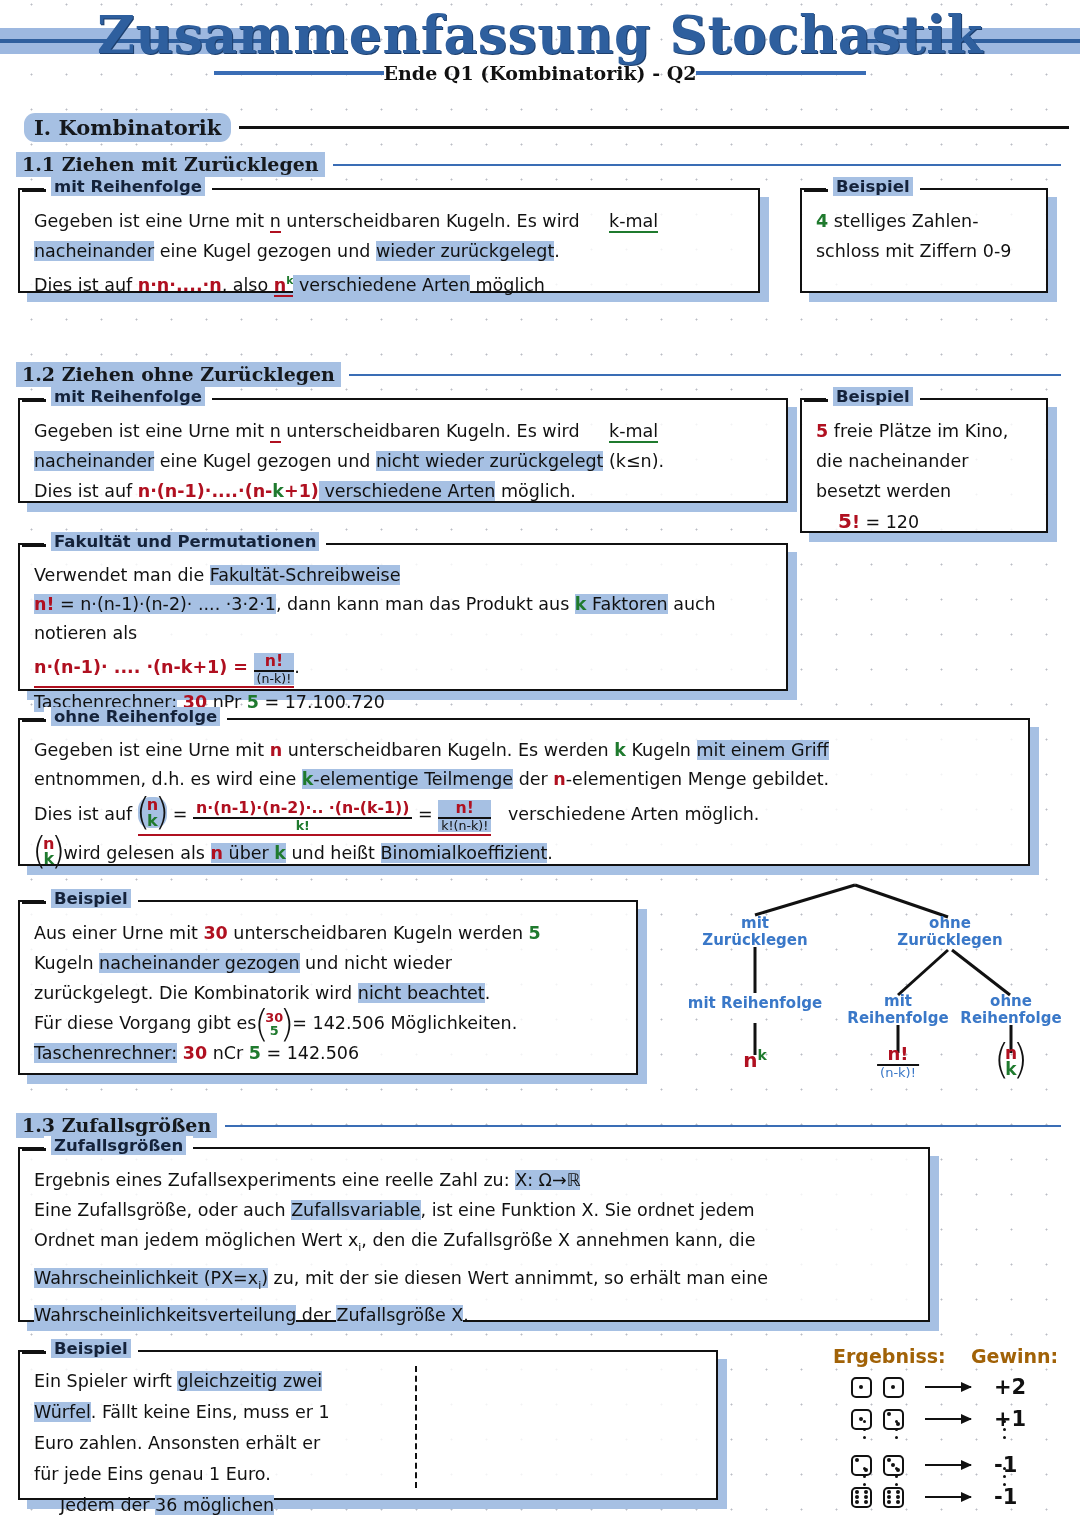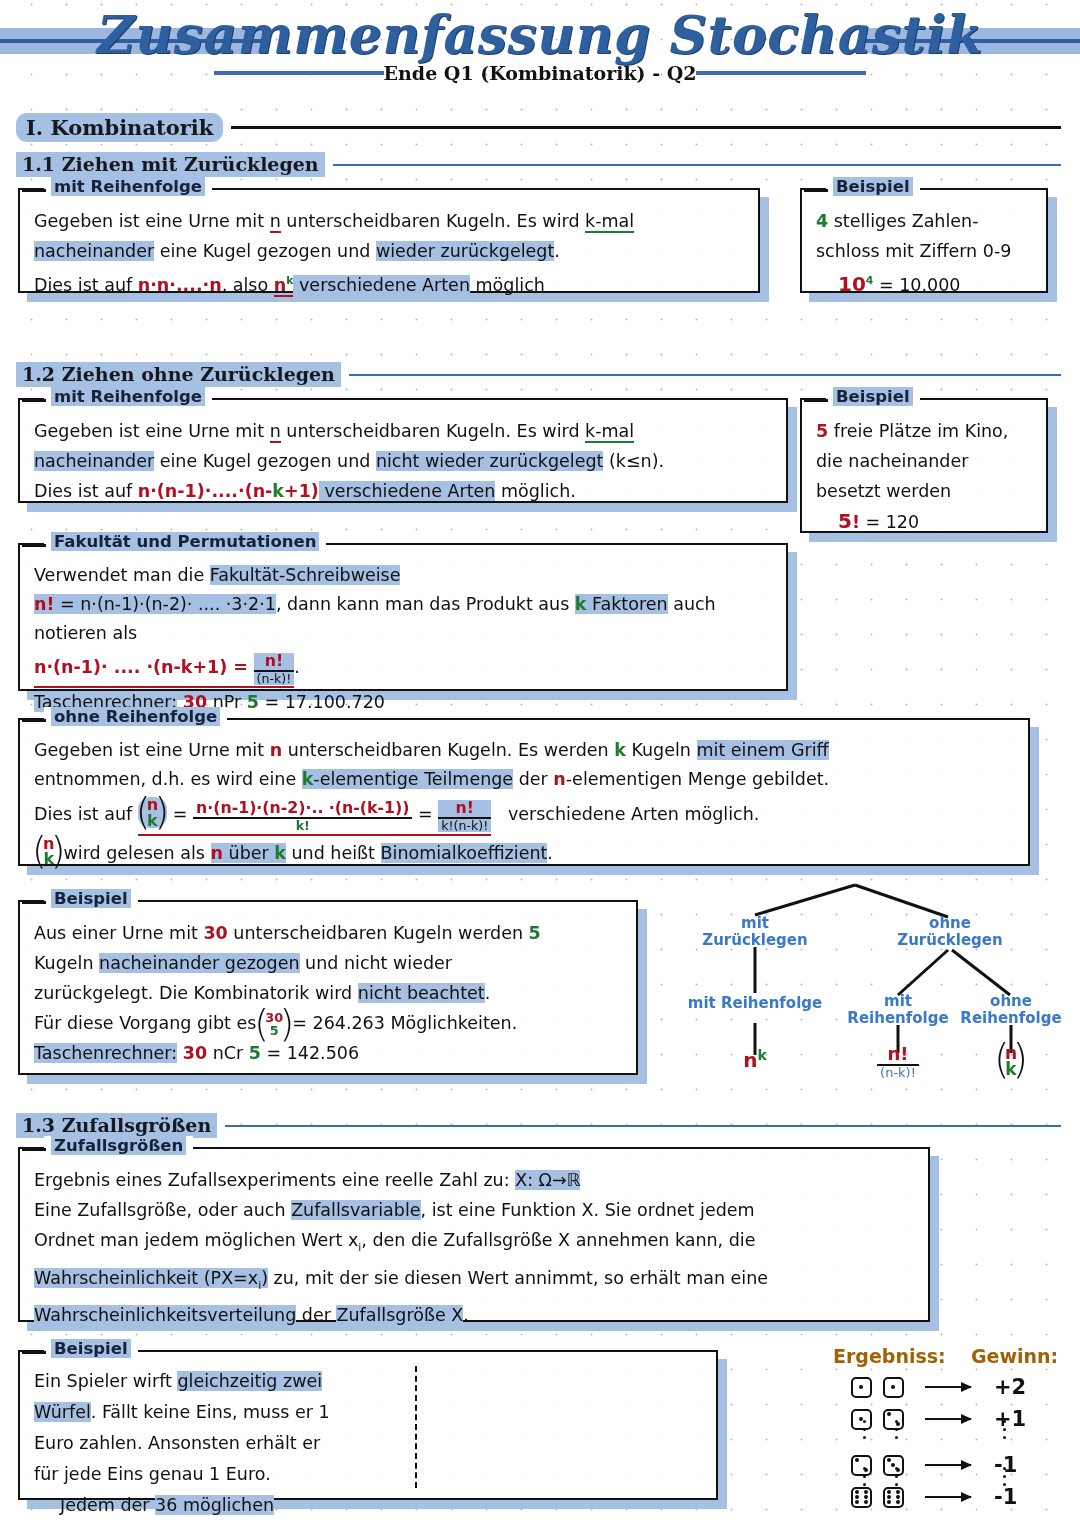--- a/index.html
+++ b/index.html
@@ -20,21 +20,21 @@
 
   
   .header{position:absolute;left:0;top:0;width:1080px;height:100px;}
   .hdr-bar{position:absolute;height:26px;background:#9db8e0;border-radius:13px;}
   .hdr-bar::after{content:"";position:absolute;left:0;right:0;top:11px;height:4px;background:#2f5f9e;}
   .hdr-bar.left{left:-20px;top:28px;width:290px;}
   .hdr-bar.right{left:860px;top:28px;width:250px;}
   .hdr-title{
     position:absolute;left:0;top:4px;width:1080px;text-align:center;
     font-family:"DejaVu Serif", serif;
-    font-style:italic;font-weight:bold;font-size:52px;
+    font-weight:bold;font-size:52px;
     color:#2e5f9e;letter-spacing:0.5px;
     text-shadow:1px 1px 0 #1d3f6d;
   }
   .sub-wrap{position:absolute;left:0;top:62px;width:1080px;display:flex;align-items:center;justify-content:center;gap:0;}
   .sub-line{height:4px;width:170px;background:#3a6db5;}
   .hdr-sub{
     font-family:"DejaVu Serif", serif;font-weight:bold;font-size:19px;color:#111;
     white-space:nowrap;
   }
 
@@ -66,21 +66,21 @@
   .box-label .dash{
     position:absolute;left:-22px;top:12px;width:18px;height:2.5px;background:#111;
   }
   .box-body{padding:16px 14px 10px 14px;font-size:17.5px;line-height:30px;color:#111;}
 
   
   .hl{background:#a6c0e3;}
   .r{color:#b01020;font-weight:bold;}
   .g{color:#1f7a2e;font-weight:bold;}
   .u-r{border-bottom:2.5px solid #b01020;}
-  .u-g{border-bottom:2.5px solid #1f7a2e;}
+  .u-g{border-bottom:2.5px solid #1f7a2e;margin-left:24px;}
   sup{font-size:0.62em;vertical-align:super;}
   sub{font-size:0.62em;vertical-align:sub;}
 
   .frac{display:inline-block;vertical-align:-0.55em;text-align:center;line-height:1.05;}
   .frac .num{display:block;border-bottom:2px solid #111;padding:0 3px;font-size:0.9em;}
   .frac .den{display:block;padding:0 3px;font-size:0.72em;}
   .frac.hlf .num,.frac.hlf .den{background:#a6c0e3;}
 
   .binom{display:inline-block;vertical-align:-0.35em;position:relative;padding:0 9px;line-height:0.95;font-size:0.92em;}
   .binom .t{display:block;text-align:center;}
@@ -130,21 +130,21 @@
   <div class="hdr-bar left"></div>
   <div class="hdr-bar right"></div>
   <div class="hdr-title">Zusammenfassung Stochastik</div>
   <div class="sub-wrap">
     <div class="sub-line"></div>
     <div class="hdr-sub">Ende Q1 (Kombinatorik) - Q2</div>
     <div class="sub-line"></div>
   </div>
 </div>
 
-<div class="sec" style="left:16px;top:113px;width:1045px;">
+<div class="sec" style="left:24px;top:113px;width:1045px;">
   <div class="sec-title" style="font-size:21px;background:#a6c0e3;border-radius:11px;padding:2px 10px;">I. Kombinatorik</div>
   <div class="sec-rule"></div>
 </div>
 
 <div class="sec" style="left:16px;top:152px;width:1045px;">
   <div class="sec-title">1.1 Ziehen mit Zurücklegen</div>
   <div class="sec-rule blue thin"></div>
 </div>
 
 <div class="box" style="left:18px;top:188px;width:742px;height:105px;">
@@ -160,21 +160,20 @@
 </div>
 
 <div class="box" style="left:800px;top:188px;width:248px;height:105px;">
   <div class="box-label">
     <span class="dash"></span>
     <span>Beispiel</span>
   </div>
   <div class="box-body" style="line-height:30px;">
     <div><span class="g">4</span><span> stelliges Zahlen-</span></div>
     <div><span>schloss mit Ziffern 0-9</span></div>
-    <div style="padding-left:22px;"><span class="r" style="font-size:20px;">10</span><sup class="g">4</sup> <span>= 10.000</span></div>
   </div>
 </div>
 
 <div class="sec" style="left:16px;top:362px;width:1045px;">
   <div class="sec-title">1.2 Ziehen ohne Zurücklegen</div>
   <div class="sec-rule blue thin"></div>
 </div>
 
 <div class="box" style="left:18px;top:398px;width:770px;height:105px;">
   <div class="box-label">
@@ -229,21 +228,21 @@
 
 <div class="box" style="left:18px;top:900px;width:620px;height:175px;">
   <div class="box-label">
     <span class="dash"></span>
     <span>Beispiel</span>
   </div>
   <div class="box-body" style="line-height:30px;">
     <div><span>Aus einer Urne mit </span><span class="r">30</span><span> unterscheidbaren Kugeln werden </span><span class="g">5</span></div>
     <div><span>Kugeln </span><span class="hl">nacheinander gezogen</span><span> und nicht wieder</span></div>
     <div><span>zurückgelegt. Die Kombinatorik wird </span><span class="hl">nicht beachtet</span><span>.</span></div>
-    <div><span>Für diese Vorgang gibt es</span><span class="binom"><span class="t r" style="font-size:0.8em;">30</span><span class="b g" style="font-size:0.8em;">5</span></span><span>= 264.263 Möglichkeiten.</span></div>
+    <div><span>Für diese Vorgang gibt es</span><span class="binom"><span class="t r" style="font-size:0.8em;">30</span><span class="b g" style="font-size:0.8em;">5</span></span><span>= 142.506 Möglichkeiten.</span></div>
     <div><span class="hl">Taschenrechner:</span> <span class="r">30</span><span> nCr </span><span class="g">5</span><span> = 142.506</span></div>
   </div>
 </div>
 
 <div class="tree" style="left:660px;top:875px;width:420px;height:210px;">
   <svg width="420" height="210" style="position:absolute;left:0;top:0;">
     <line x1="195" y1="10" x2="95" y2="40" stroke="#111" stroke-width="3"></line>
     <line x1="195" y1="10" x2="288" y2="42" stroke="#111" stroke-width="3"></line>
     <line x1="95" y1="72" x2="95" y2="118" stroke="#111" stroke-width="3"></line>
     <line x1="288" y1="75" x2="238" y2="120" stroke="#111" stroke-width="3"></line>

